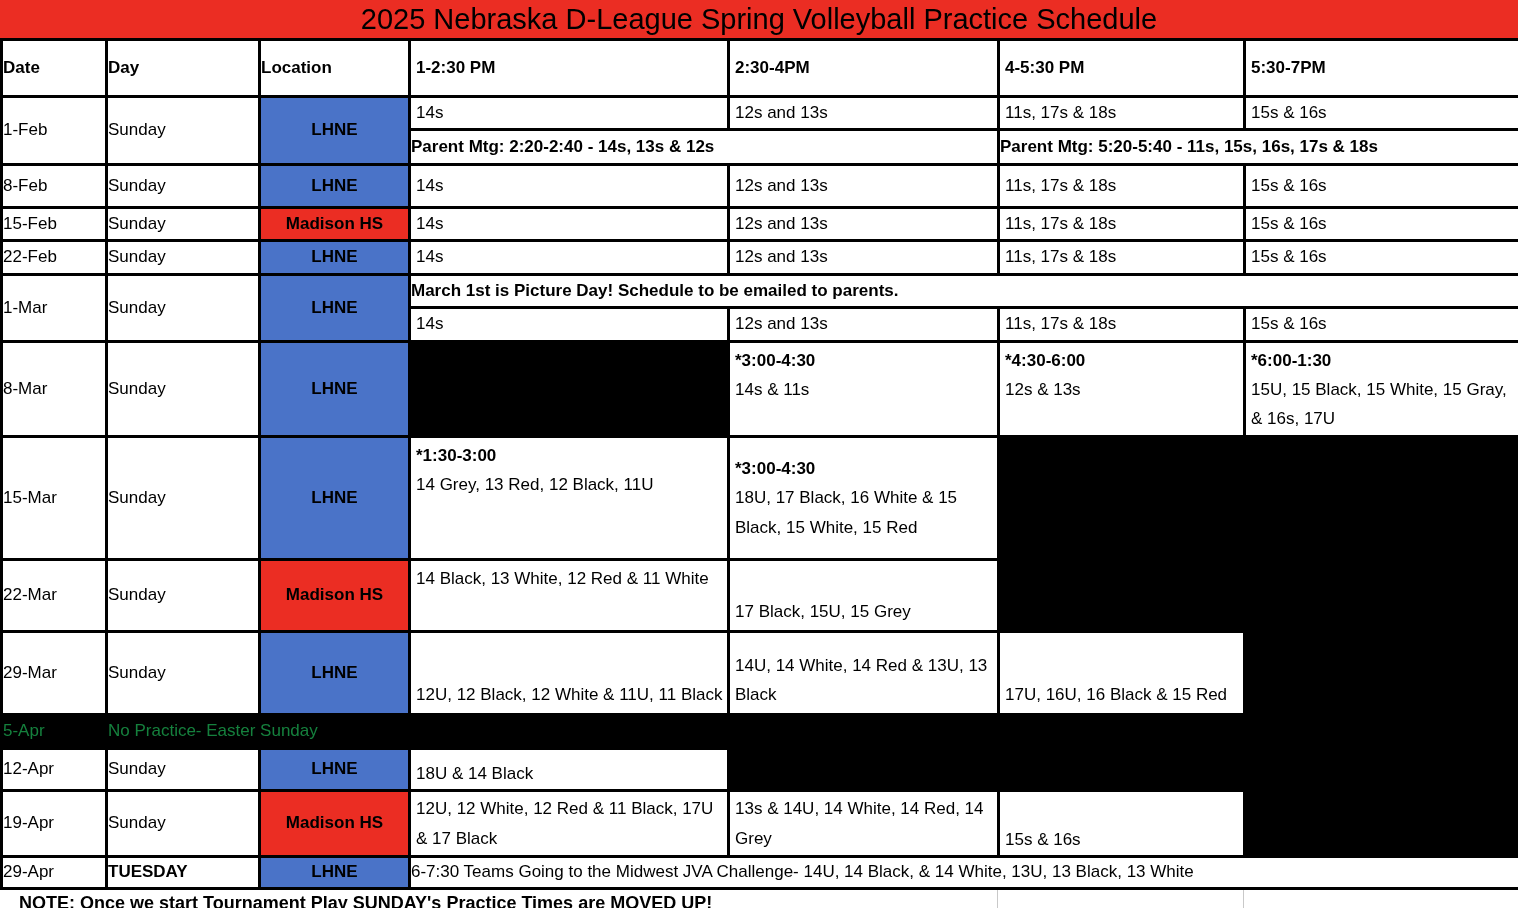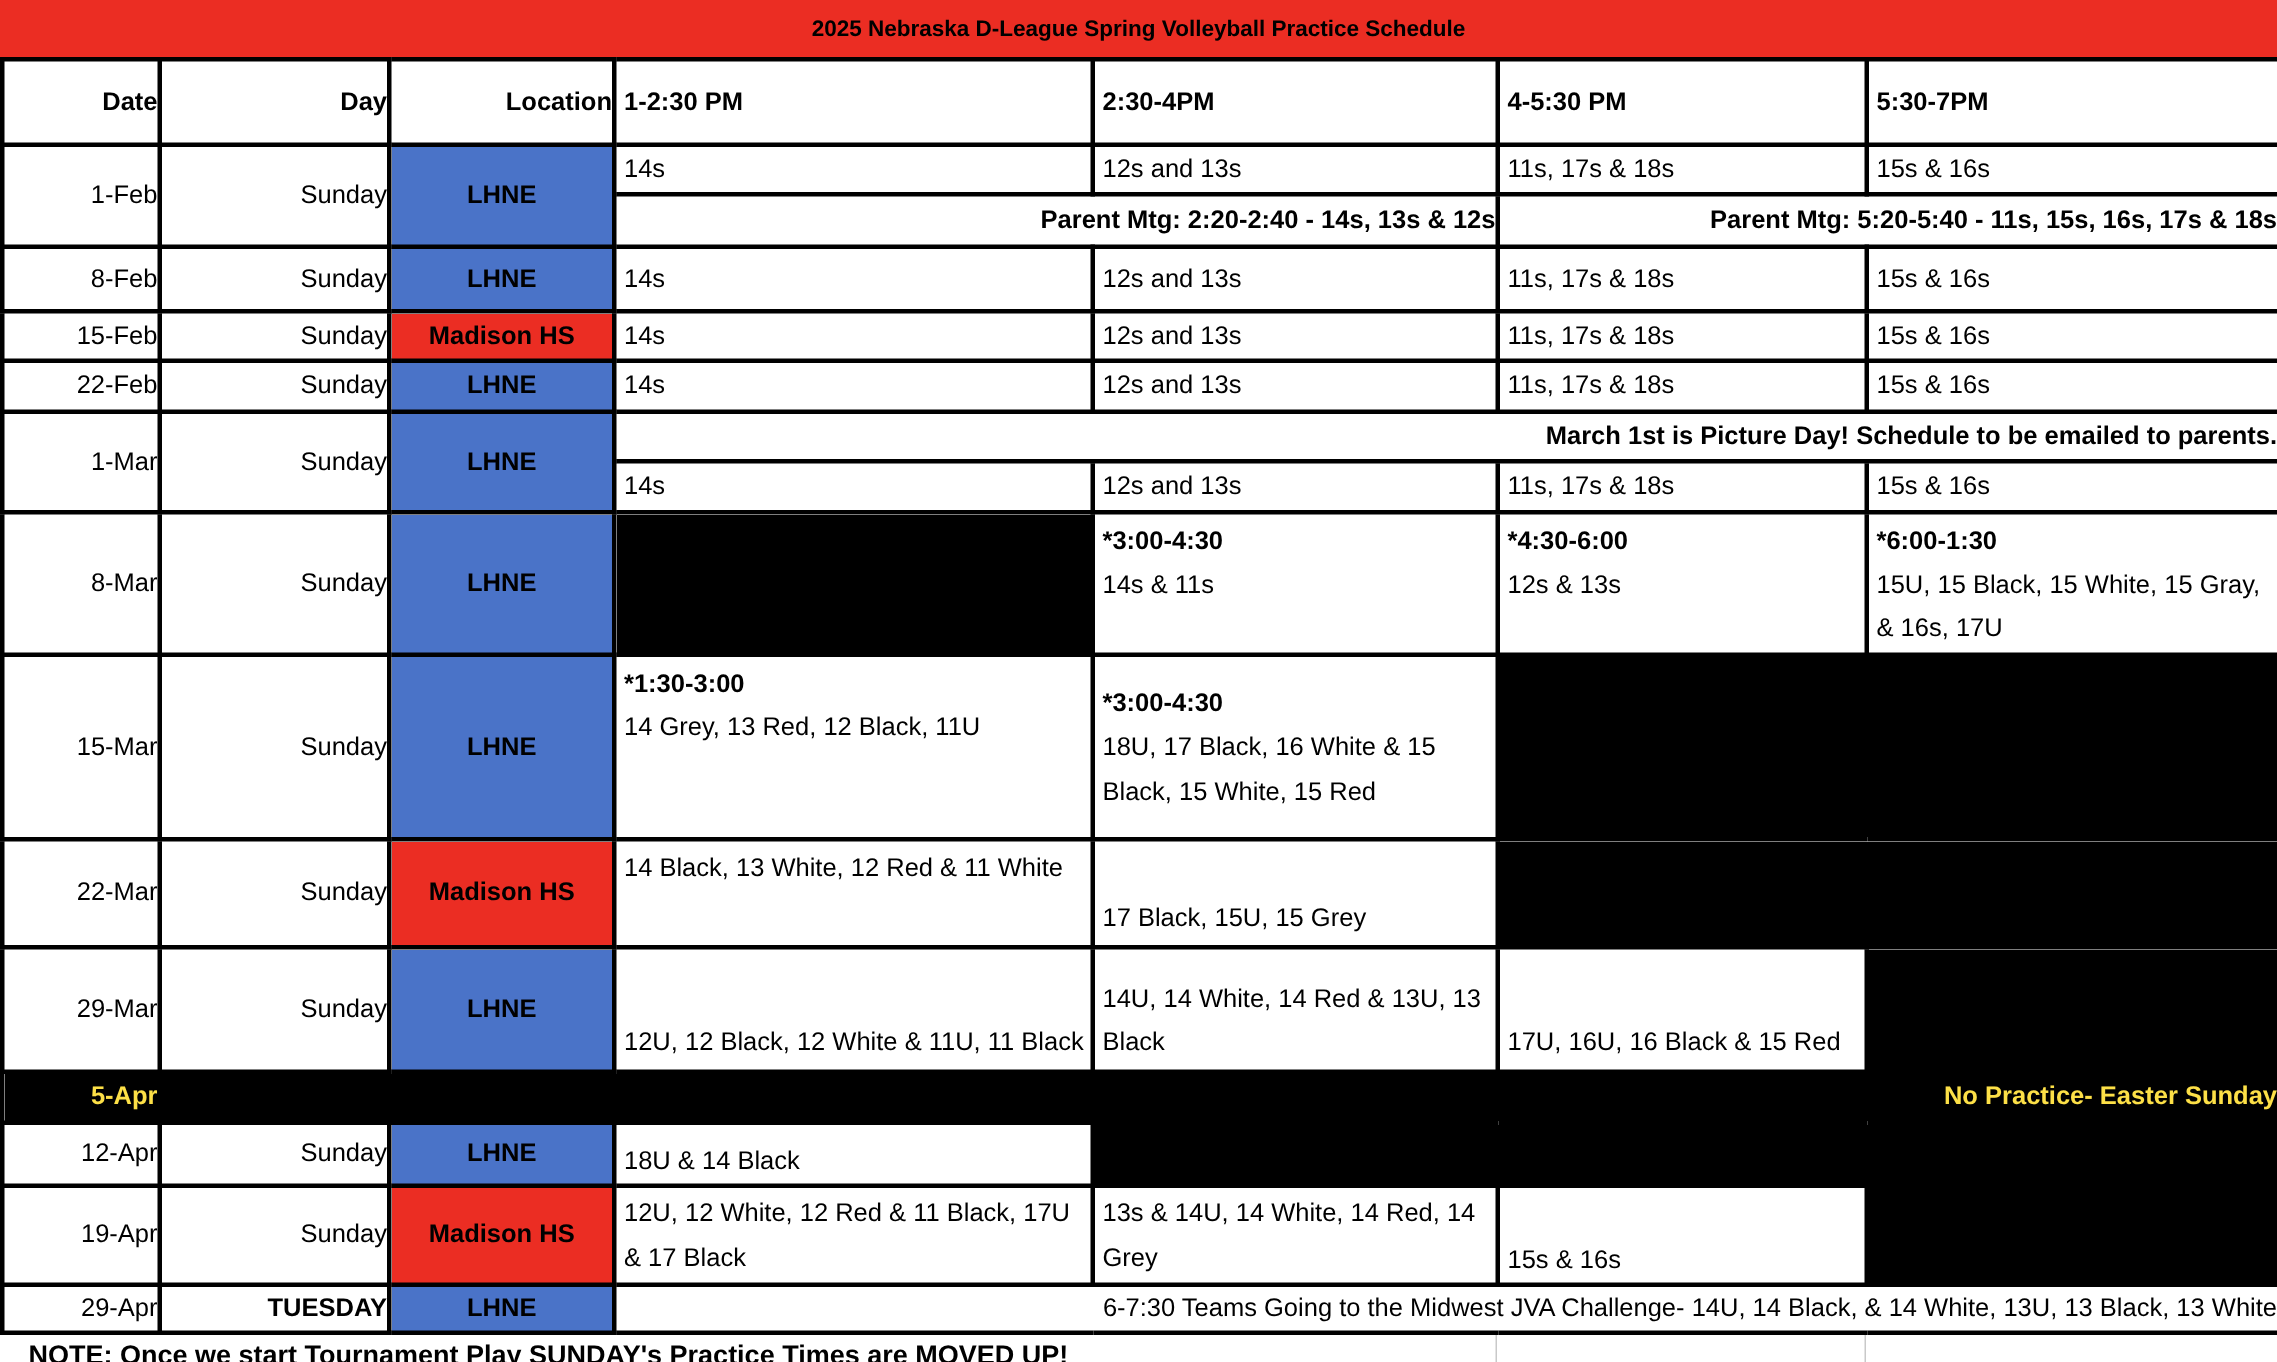--- a/index.html
+++ b/index.html
@@ -5,32 +5,32 @@
   :root{
     --brand-red:#EB2D23;
     --location-blue:#4A73C8;
     --blackout:#000000;
   }
   html,body{margin:0;padding:0;background:#fff;}
   #page{position:relative;width:1518px;height:908px;background:#ffffff;overflow:hidden;
         font-family:"Liberation Sans",sans-serif;color:#000;}
   
   #title-bar{height:38px;background:var(--brand-red);display:flex;align-items:center;justify-content:center;}
-  #title-bar span{font-size:15px;font-weight:bold;color:#000;}
+  #title-bar span{font-size:29px;font-weight:normal;color:#000;}
   
   table{border-collapse:collapse;table-layout:fixed;width:1518px;}
   td,th{border:3px solid #000;overflow:hidden;font-size:17px;line-height:1.3;
         vertical-align:middle;padding:0 2px 0 5px;text-align:left;box-sizing:border-box;}
   th{font-weight:bold;}
-  .ctr{text-align:right;padding:0;}
+  .ctr{text-align:left;padding:0;}
   .b{font-weight:bold;}
   .loc-blue{background:var(--location-blue);text-align:center;font-weight:bold;padding:0;margin-top:40px;}
   .loc-red{background:var(--brand-red);text-align:center;font-weight:bold;padding:0;}
   .black{background:var(--blackout);}
-  .black-txt{background:var(--blackout);color:#fde047;font-weight:bold;}
+  .black-txt{background:var(--blackout);color:#15803d;font-weight:normal;}
   .va-top{vertical-align:top;padding-top:3px;}
   .va-bot{vertical-align:bottom;padding-bottom:4px;}
   .ml{line-height:1.72;} 
   .tl{display:block;font-weight:bold;}
   .tm{display:block;}
   
   #note-row{position:relative;height:31px;}
   #note-row .note-text{position:absolute;left:19px;top:3px;font-size:18px;font-weight:bold;}
   .gridline-v{position:absolute;top:0;width:1px;height:29px;background:#c9c9c9;}
 </style>

